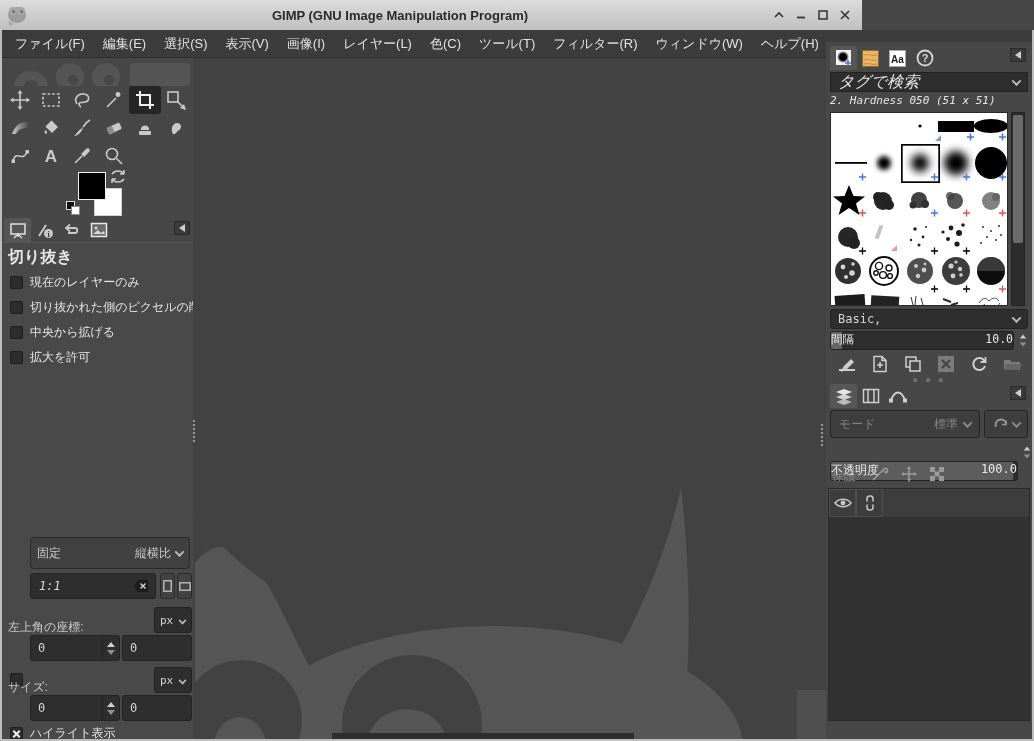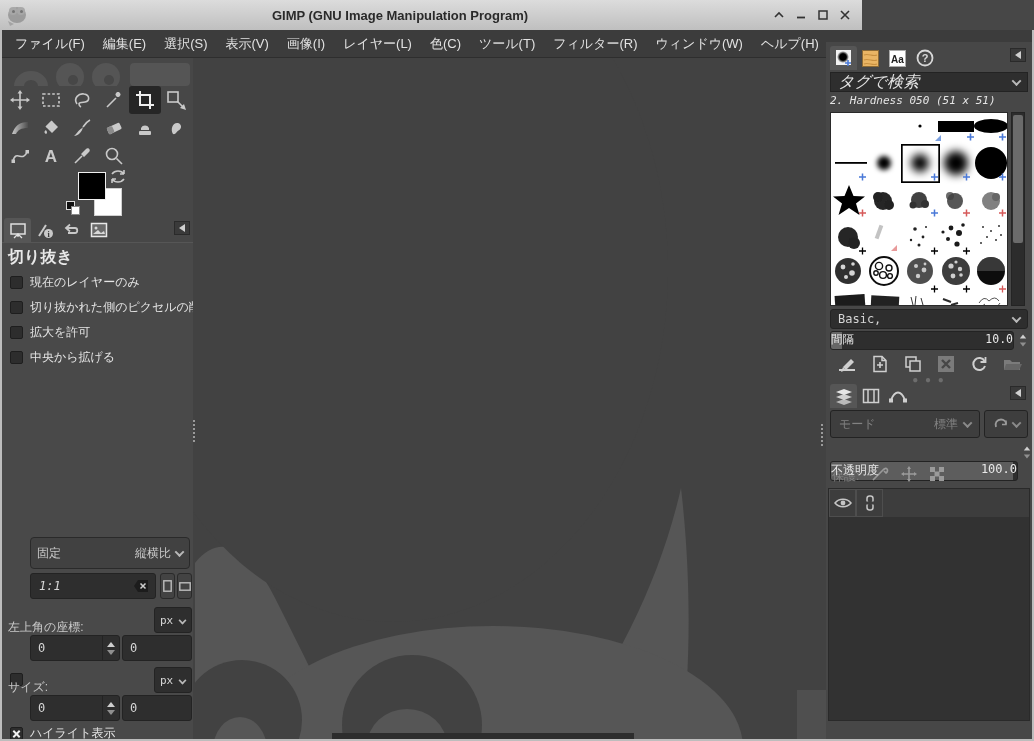--- a/index.html
+++ b/index.html
@@ -341,25 +341,25 @@
       <div class="cbrow">
         <div class="cb"></div>
         <span class="cblabel">現在のレイヤーのみ</span>
       </div>
       <div class="cbrow">
         <div class="cb"></div>
         <span class="cblabel">切り抜かれた側のピクセルの削除</span>
       </div>
       <div class="cbrow">
         <div class="cb"></div>
-        <span class="cblabel">拡大を許可</span>
+        <span class="cblabel">中央から拡げる</span>
       </div>
       <div class="cbrow">
         <div class="cb"></div>
-        <span class="cblabel">中央から拡げる</span>
+        <span class="cblabel">拡大を許可</span>
       </div>
 
       <div class="abs cb" style="left:8px;top:303px;"></div>
       <div class="group">
         <span class="optlabel">固定</span>
         <span style="flex:1"></span>
         <span class="optlabel">縦横比</span>
         <div class="chv" style="margin-left:5px;"></div>
       </div>
       <div class="abs field" style="left:28px;top:330px;width:126px;height:26px;padding-left:8px;">

